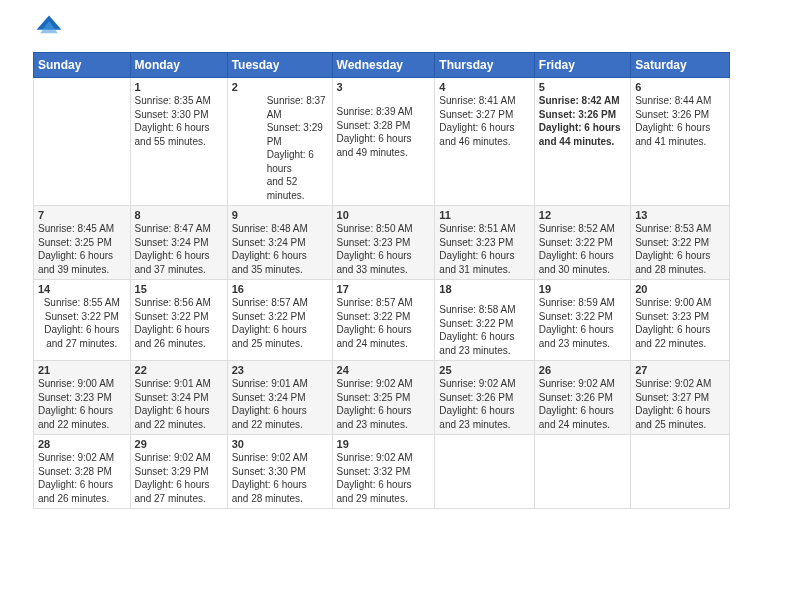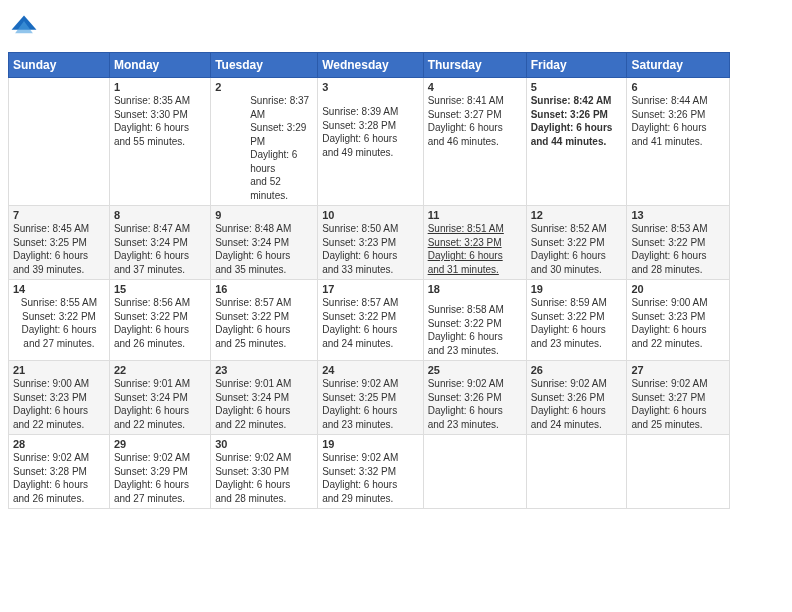--- a/index.html
+++ b/index.html
@@ -7,21 +7,21 @@
       font-family: Arial, sans-serif;
       background: #fff;
       width: 792px;
       height: 612px;
       overflow: hidden;
     }
     .page {
       width: 746px;
       height: 612px;
       background: #fff;
-      padding: 12px 16px 10px 8px;
+      padding: 12px 16px 10px 33px;
     }
     .header {
       display: flex;
       justify-content: space-between;
       align-items: flex-start;
       margin-bottom: 8px;
     }
     .logo {
       display: flex;
       align-items: center;
@@ -201,21 +201,21 @@
           </td>
           <td>
             <span class="day-num">10</span>
             <div class="day-info" style="white-space: pre-line;">Sunrise: 8:50 AM
 Sunset: 3:23 PM
 Daylight: 6 hours
 and 33 minutes.</div>
           </td>
           <td>
             <span class="day-num">11</span>
-            <div class="day-info" style="white-space: pre-line; text-decoration: underline;">Sunrise: 8:51 AM
+            <div class="day-info" style="white-space: pre-line;">Sunrise: 8:51 AM
 Sunset: 3:23 PM
 Daylight: 6 hours
 and 31 minutes.</div>
           </td>
           <td>
             <span class="day-num">12</span>
             <div class="day-info" style="white-space: pre-line;">Sunrise: 8:52 AM
 Sunset: 3:22 PM
 Daylight: 6 hours
 and 30 minutes.</div>

